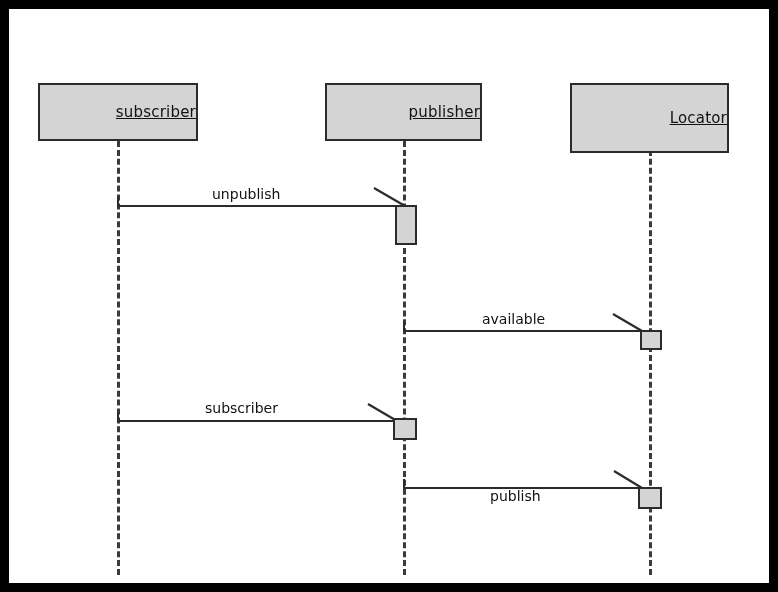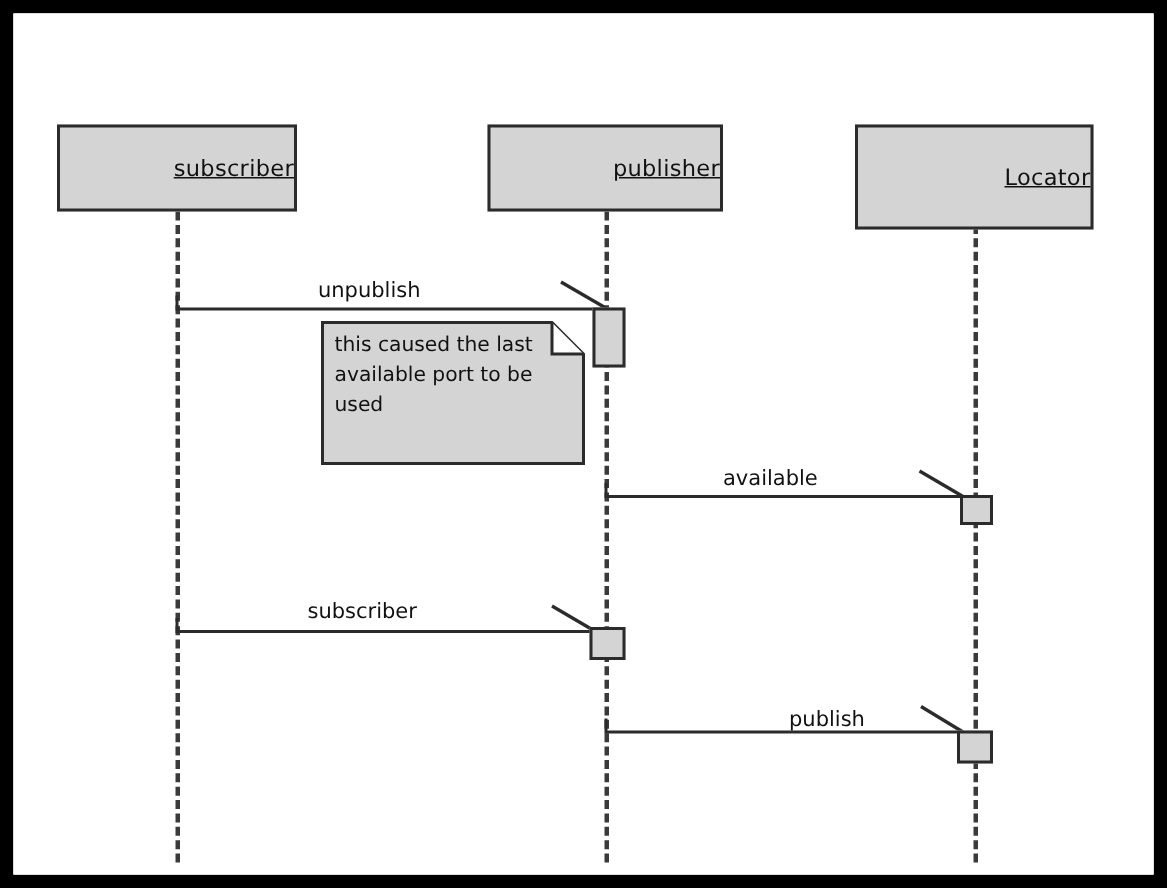--- a/index.html
+++ b/index.html
@@ -144,31 +144,20 @@
 
     <div class="msg-stub" style="left:117px; top:197px; height:10px;"></div>
     <div class="msg-line" style="left:118px; top:205px; width:288px;"></div>
     <svg class="arrowhead" style="left:372px; top:186px;" width="40" height="26" viewBox="0 0 40 26">
       <path d="M 2 2 L 33 20" stroke="#2b2b2b" stroke-width="2.2" fill="none"></path>
     </svg>
     <div class="msg-label" style="left:212px; top:186px;">unpublish</div>
 
     <div class="activation" style="left:395px; top:205px; width:22px; height:40px;"></div>
 
-    <div class="note" style="left:214px; top:214px; width:176px; height:96px;">
-      <svg width="176" height="96" viewBox="0 0 176 96" style="position:absolute;left:0;top:0;">
-        <path d="M 1 1 L 154 1 L 175 22 L 175 95 L 1 95 Z" fill="#d4d4d4" stroke="#2b2b2b" stroke-width="2"></path>
-        <path d="M 154 1 L 154 22 L 175 22" fill="#ffffff" stroke="#2b2b2b" stroke-width="2"></path>
-      </svg>
-      <div class="note-text">
-        <div>this caused the last</div>
-        <div>available port  to be</div>
-        <div>used</div>
-      </div>
-    </div>
 
     <div class="msg-stub" style="left:403px; top:322px; height:10px;"></div>
     <div class="msg-line" style="left:404px; top:330px; width:237px;"></div>
     <svg class="arrowhead" style="left:611px; top:312px;" width="40" height="26" viewBox="0 0 40 26">
       <path d="M 2 2 L 31 19" stroke="#2b2b2b" stroke-width="2.2" fill="none"></path>
     </svg>
     <div class="msg-label" style="left:482px; top:311px;">available</div>
 
     <div class="activation" style="left:640px; top:330px; width:22px; height:20px;"></div>
 
@@ -179,18 +168,18 @@
     </svg>
     <div class="msg-label" style="left:205px; top:400px;">subscriber</div>
 
     <div class="activation" style="left:393px; top:418px; width:24px; height:22px;"></div>
 
     <div class="msg-stub" style="left:403px; top:479px; height:10px;"></div>
     <div class="msg-line" style="left:404px; top:487px; width:234px;"></div>
     <svg class="arrowhead" style="left:612px; top:469px;" width="40" height="26" viewBox="0 0 40 26">
       <path d="M 2 2 L 30 19" stroke="#2b2b2b" stroke-width="2.2" fill="none"></path>
     </svg>
-    <div class="msg-label" style="left:490px; top:472px;margin-left:36px;">publish</div>
+    <div class="msg-label" style="left:490px; top:488px;">publish</div>
 
     <div class="activation" style="left:638px; top:487px; width:24px; height:22px;"></div>
 
   </div>
 </div>
 
 </body></html>

